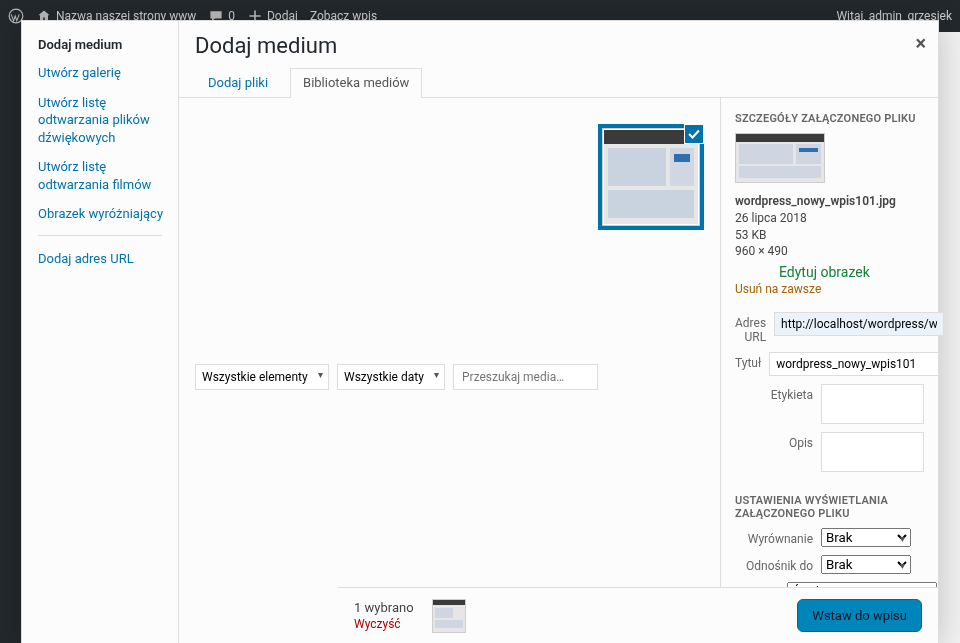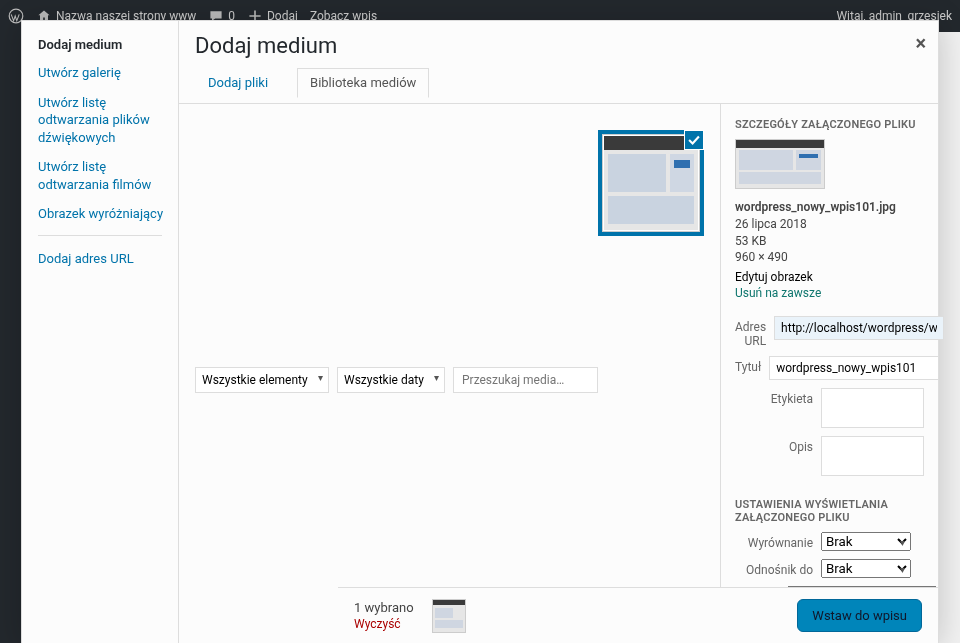--- a/index.html
+++ b/index.html
@@ -36,21 +36,21 @@
     
     .sidebar-actions { width: 158px; border-right: 1px solid #ddd; padding: 16px 0 16px 16px; }
     .sidebar-actions h3 { font-size: 13px; font-weight: 600; color: #23282d; margin-bottom: 12px; }
     .sidebar-actions a  { display: block; font-size: 13px; color:#0073aa; margin-bottom: 12px; line-height: 1.35; padding-right: 10px;}
     .sidebar-actions hr { border: none; border-top: 1px solid #ddd; margin: 6px 16px 14px 0; }
 
     
     .main-panel { flex: 1; display: flex; flex-direction: column; position: relative; }
     .main-panel h1 { font-size: 22px; font-weight: 400; color: #23282d; padding: 12px 16px 0 16px; }
 
-    .tabs { display:flex; gap: 16px; padding: 10px 16px 6px 16px; border-bottom: 1px solid #ddd; }
+    .tabs { display:flex; gap: 9px; padding: 10px 16px 0 16px; border-bottom: 1px solid #ddd; }
     .tab { padding: 6px 12px; font-size: 13px; color:#0073aa; border:1px solid transparent; cursor:pointer; }
     .tab.active { border:1px solid #ddd; border-bottom:1px solid #fcfcfc; background:#fcfcfc; color:#555; margin-bottom:-1px; }
 
     .library { flex:1; display:flex; }
 
     
     .browser { flex:1; display:flex; flex-direction:row; padding: 12px 16px 0 16px; position:relative;}
     .toolbar { display:flex; gap:8px; align-items:center; }
     .toolbar select { height:26px; border:1px solid #ddd; background:#fff; font-size:12px; padding: 0 20px 0 6px; appearance:none; position:relative;}
     .select-wrap{position:relative; display:inline-block;}
@@ -77,22 +77,22 @@
     .preview-box{ width:90px; height:50px; background:#e6e6e6; border:1px solid #ccc; position:relative; overflow:hidden; margin-bottom:10px;}
     .preview-box::before{content:""; position:absolute; top:0;left:0;right:0; height:8px; background:#3a3a3a;}
     .preview-box::after{content:""; position:absolute; top:10px; left:3px; right:3px; height:34px;
       background:
         linear-gradient(#cfd6e1,#cfd6e1) 0 0/66% 20px no-repeat,
         linear-gradient(#cfd6e1,#cfd6e1) 0 22px/100% 12px no-repeat;}
     .preview-box .sb{position:absolute; top:10px;right:3px;width:28%;height:20px;background:#cfd6e1;}
     .preview-box .sb::after{content:"";position:absolute;left:3px;right:3px;top:4px;height:4px;background:#2f6fb0;}
     .meta-line{ font-size:12px; color:#444; line-height:1.4;}
     .meta-line.name{font-weight:600; word-break:break-all;}
-    .edit-link{ color:#000000; font-size:12px; display:block; margin-top:4px;}
-    .delete-link{ color:#0f766e; font-size:12px; display:block; margin-top:2px;}
+    .edit-link{ color:#15803d; font-size:14px; display:block; margin-top:4px;margin-left:44px;}
+    .delete-link{ color:#a16207; font-size:12px; display:block; margin-top:2px;}
 
     .form-row{ display:flex; align-items:flex-start; margin-top:8px; gap:8px;}
     .form-row label{ width:78px; text-align:right; font-size:12px; color:#666; padding-top:4px;}
     .form-row input[type=text]{ flex:1; height:24px; border:1px solid #ddd; font-size:12px; padding:0 6px;}
     .form-row input.blue{ background:#eaf3fa;}
     .form-row textarea   { flex:1; height:40px; border:1px solid #ddd; font-size:12px; padding:4px 6px; resize:none;}
     .form-row .select-wrap select{ width:90px; }
     .form-row .select-wrap.wide select{ width:150px; }
 
     .details h4.second{ margin-top:22px;}

